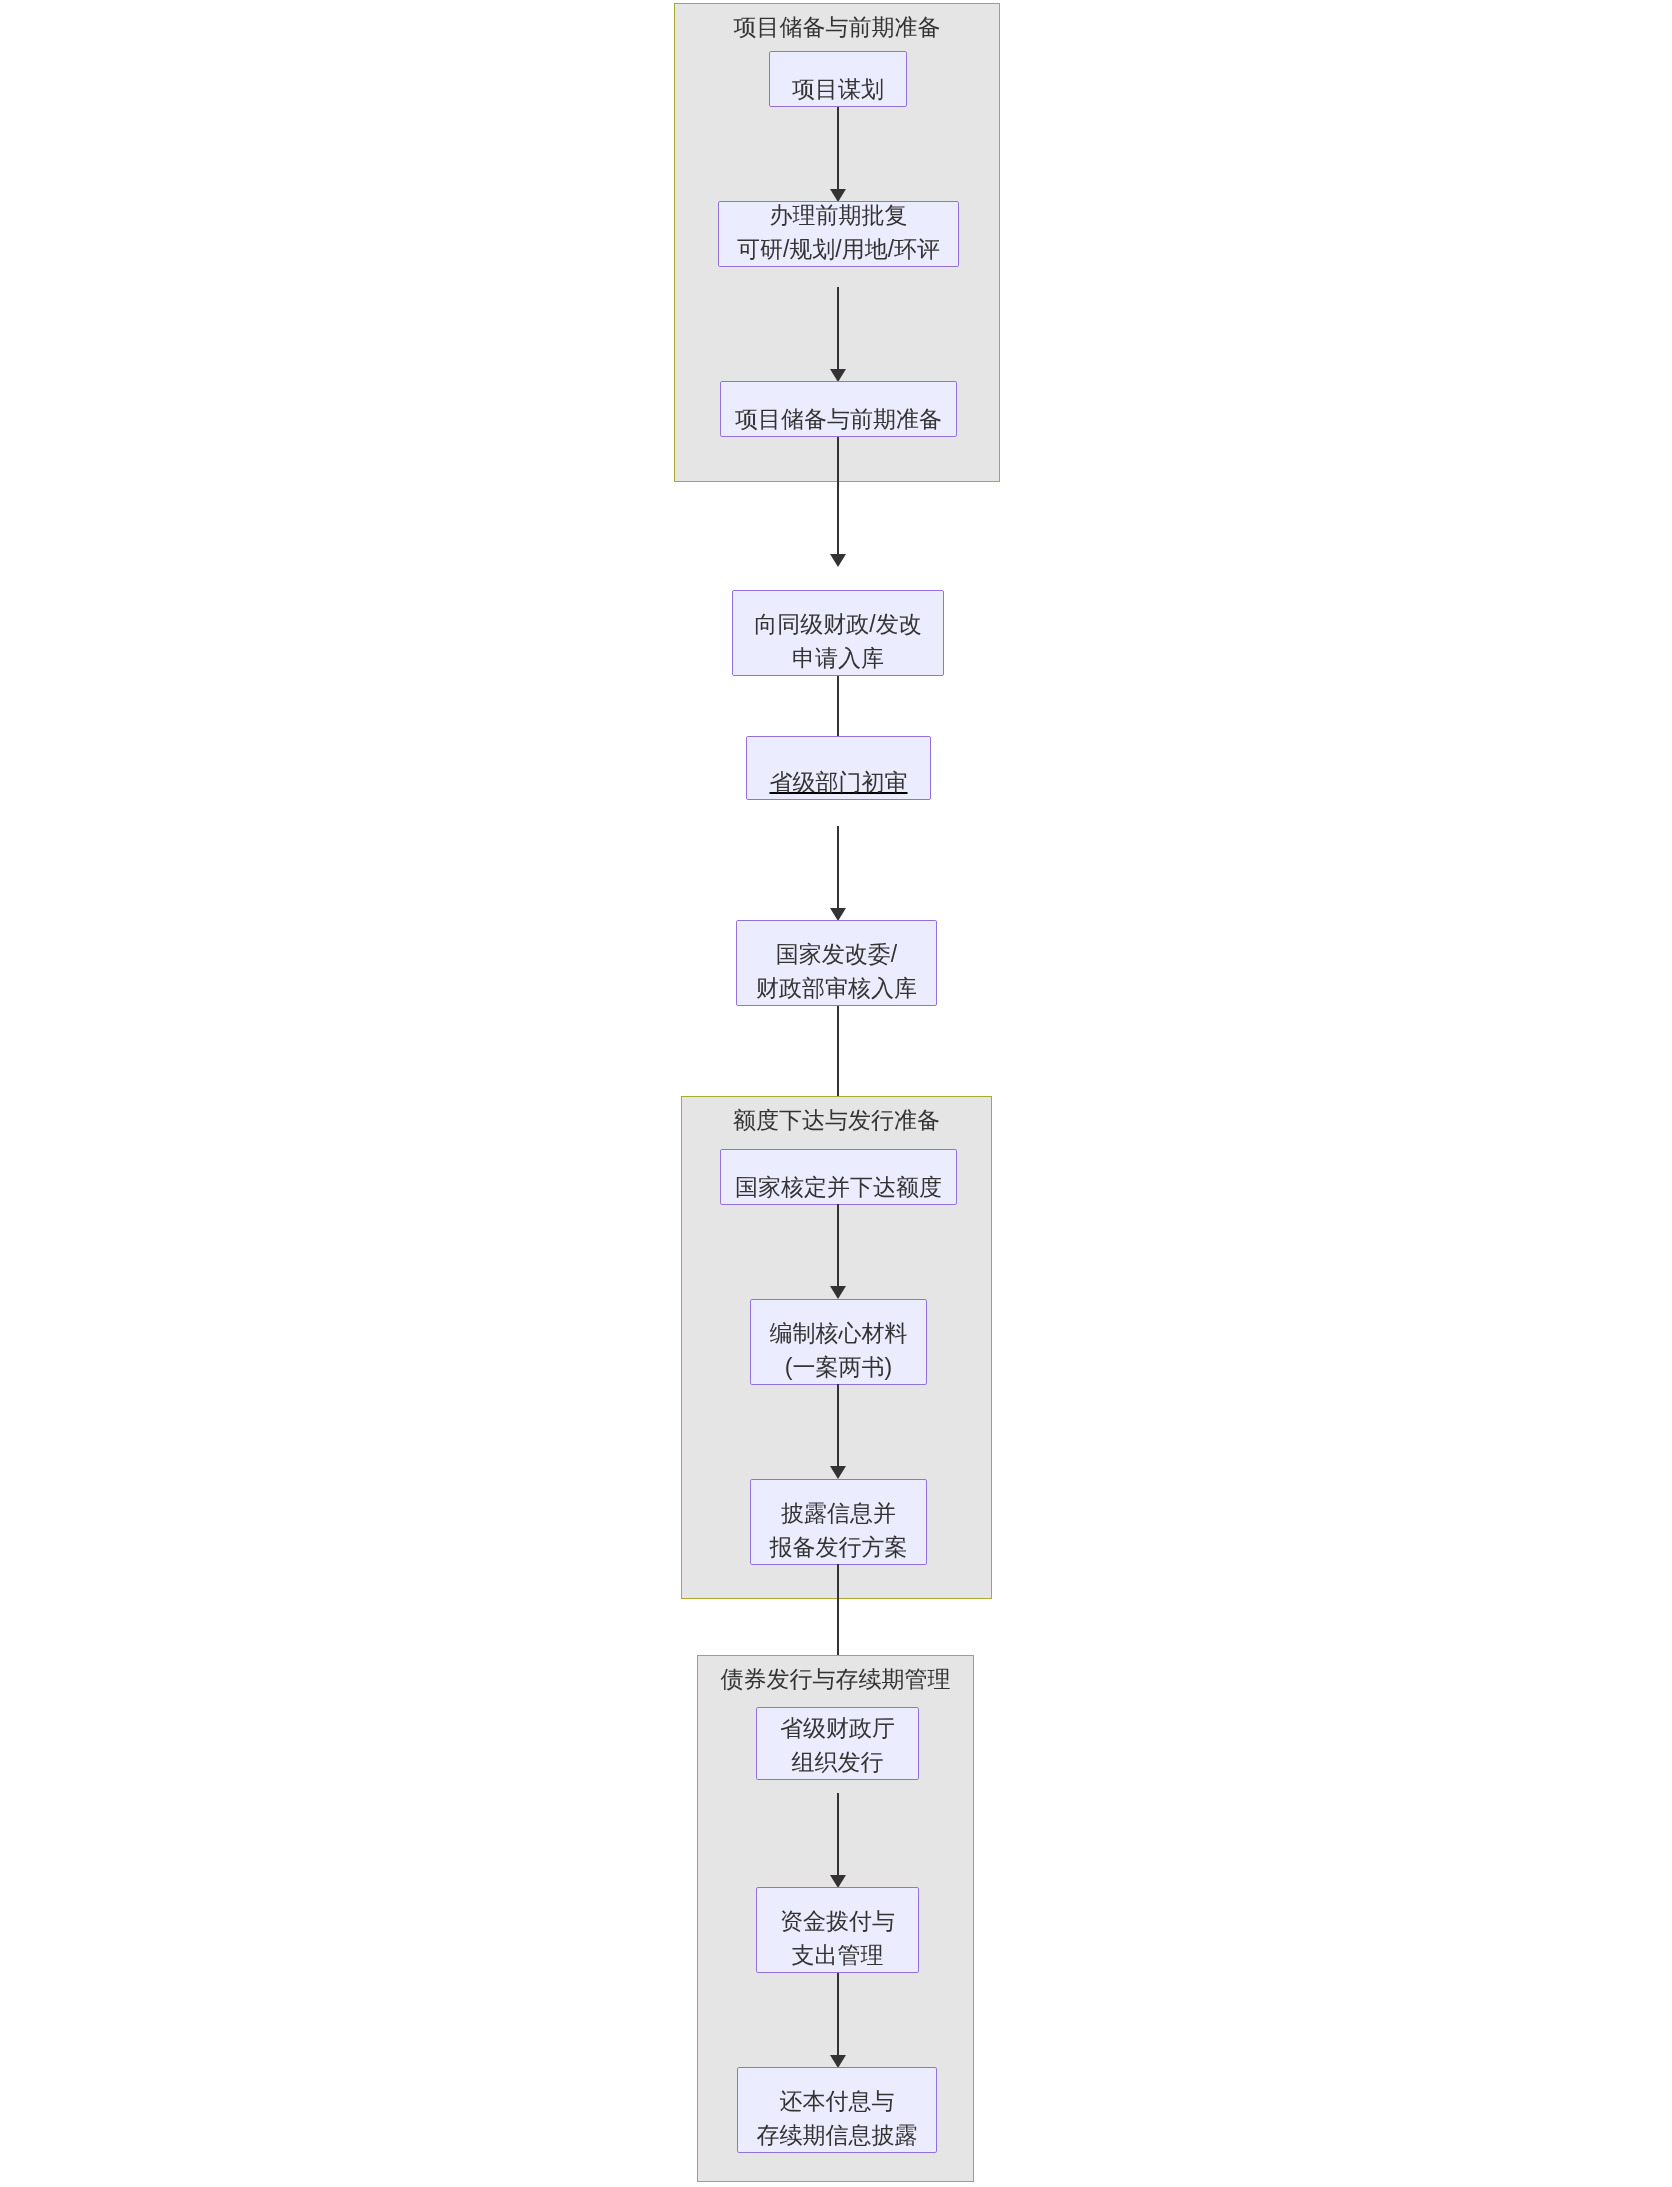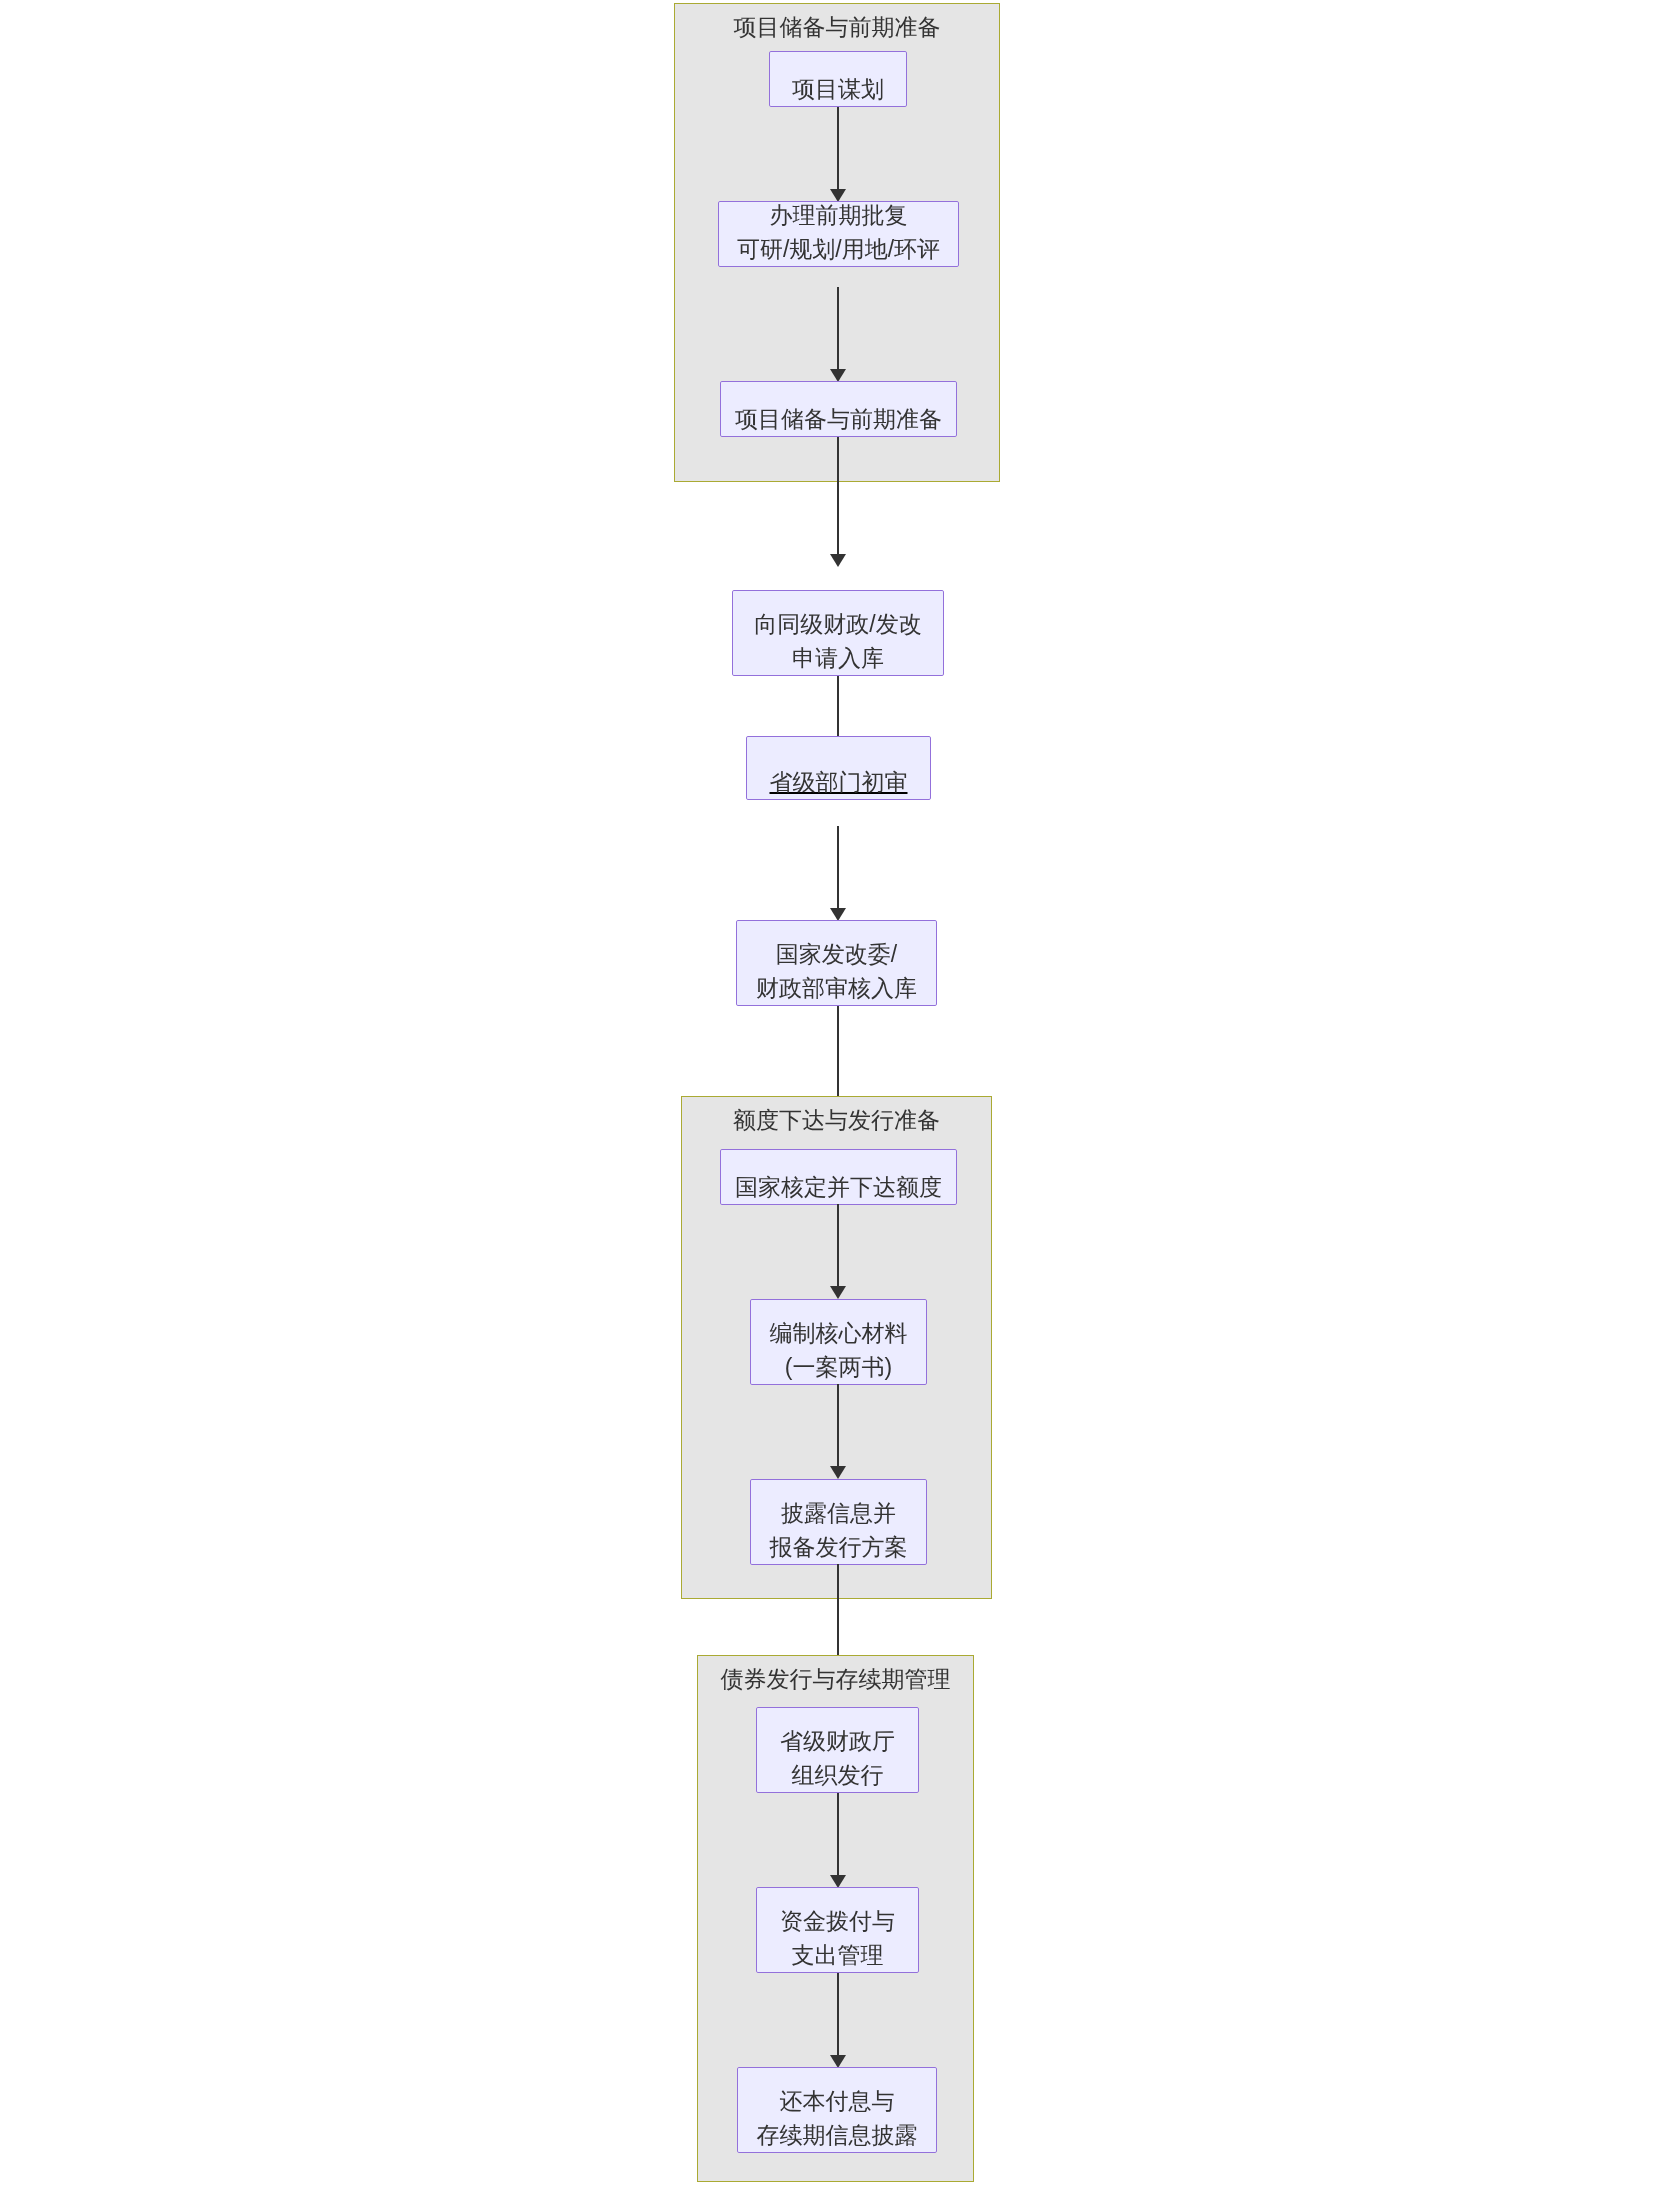--- a/index.html
+++ b/index.html
@@ -150,21 +150,21 @@
 报备发行方案</span>
   </div>
 
   <div class="edge" style="left:837px; top:1564px; height:122px;"></div>
   <div class="arrowhead" style="left:830px; top:1675px;"></div>
 
   <div class="subgraph" style="left:697px; top:1655px; width:277px; height:527px;">
     <div class="subgraph-title" style="top:9.3px;">债券发行与存续期管理</div>
   </div>
 
-  <div class="node" style="left:756px; top:1707px; width:163px; height:86px;">
+  <div class="node" style="left:756px; top:1707px; width:163px; height:73px;">
     <span class="node-label">省级财政厅
 组织发行</span>
   </div>
 
   <div class="edge" style="left:837px; top:1793px; height:89px;"></div>
   <div class="arrowhead" style="left:830px; top:1875px;"></div>
 
   <div class="node" style="left:756px; top:1887px; width:163px; height:86px;">
     <span class="node-label">资金拨付与
 支出管理</span>

